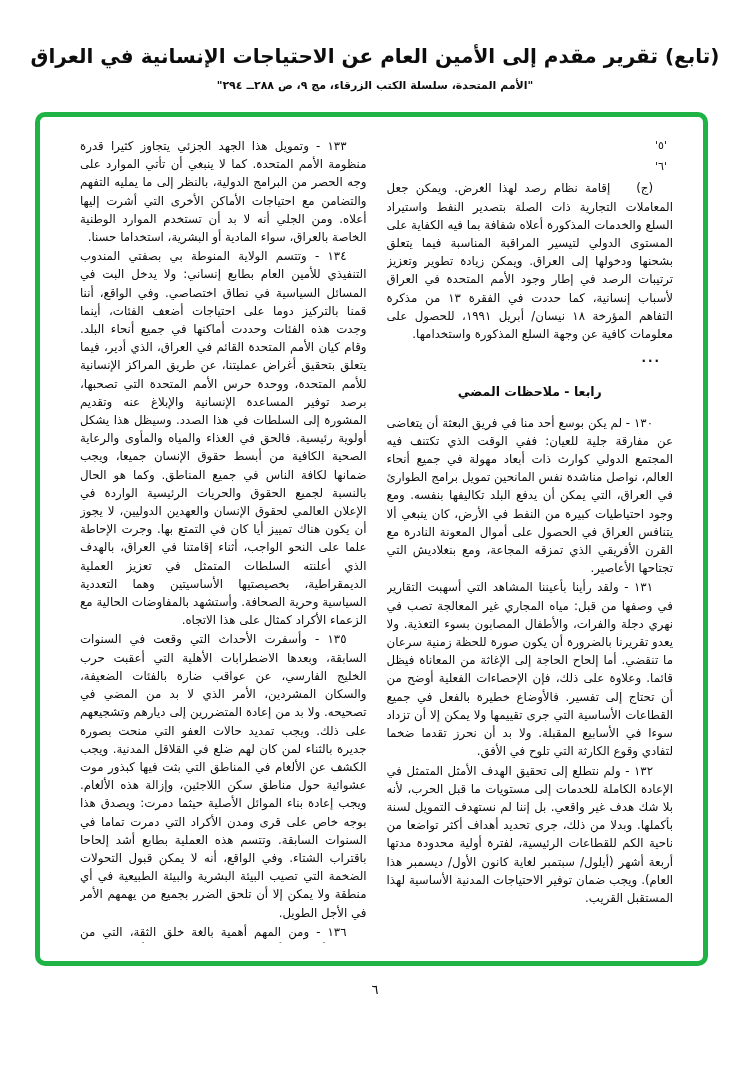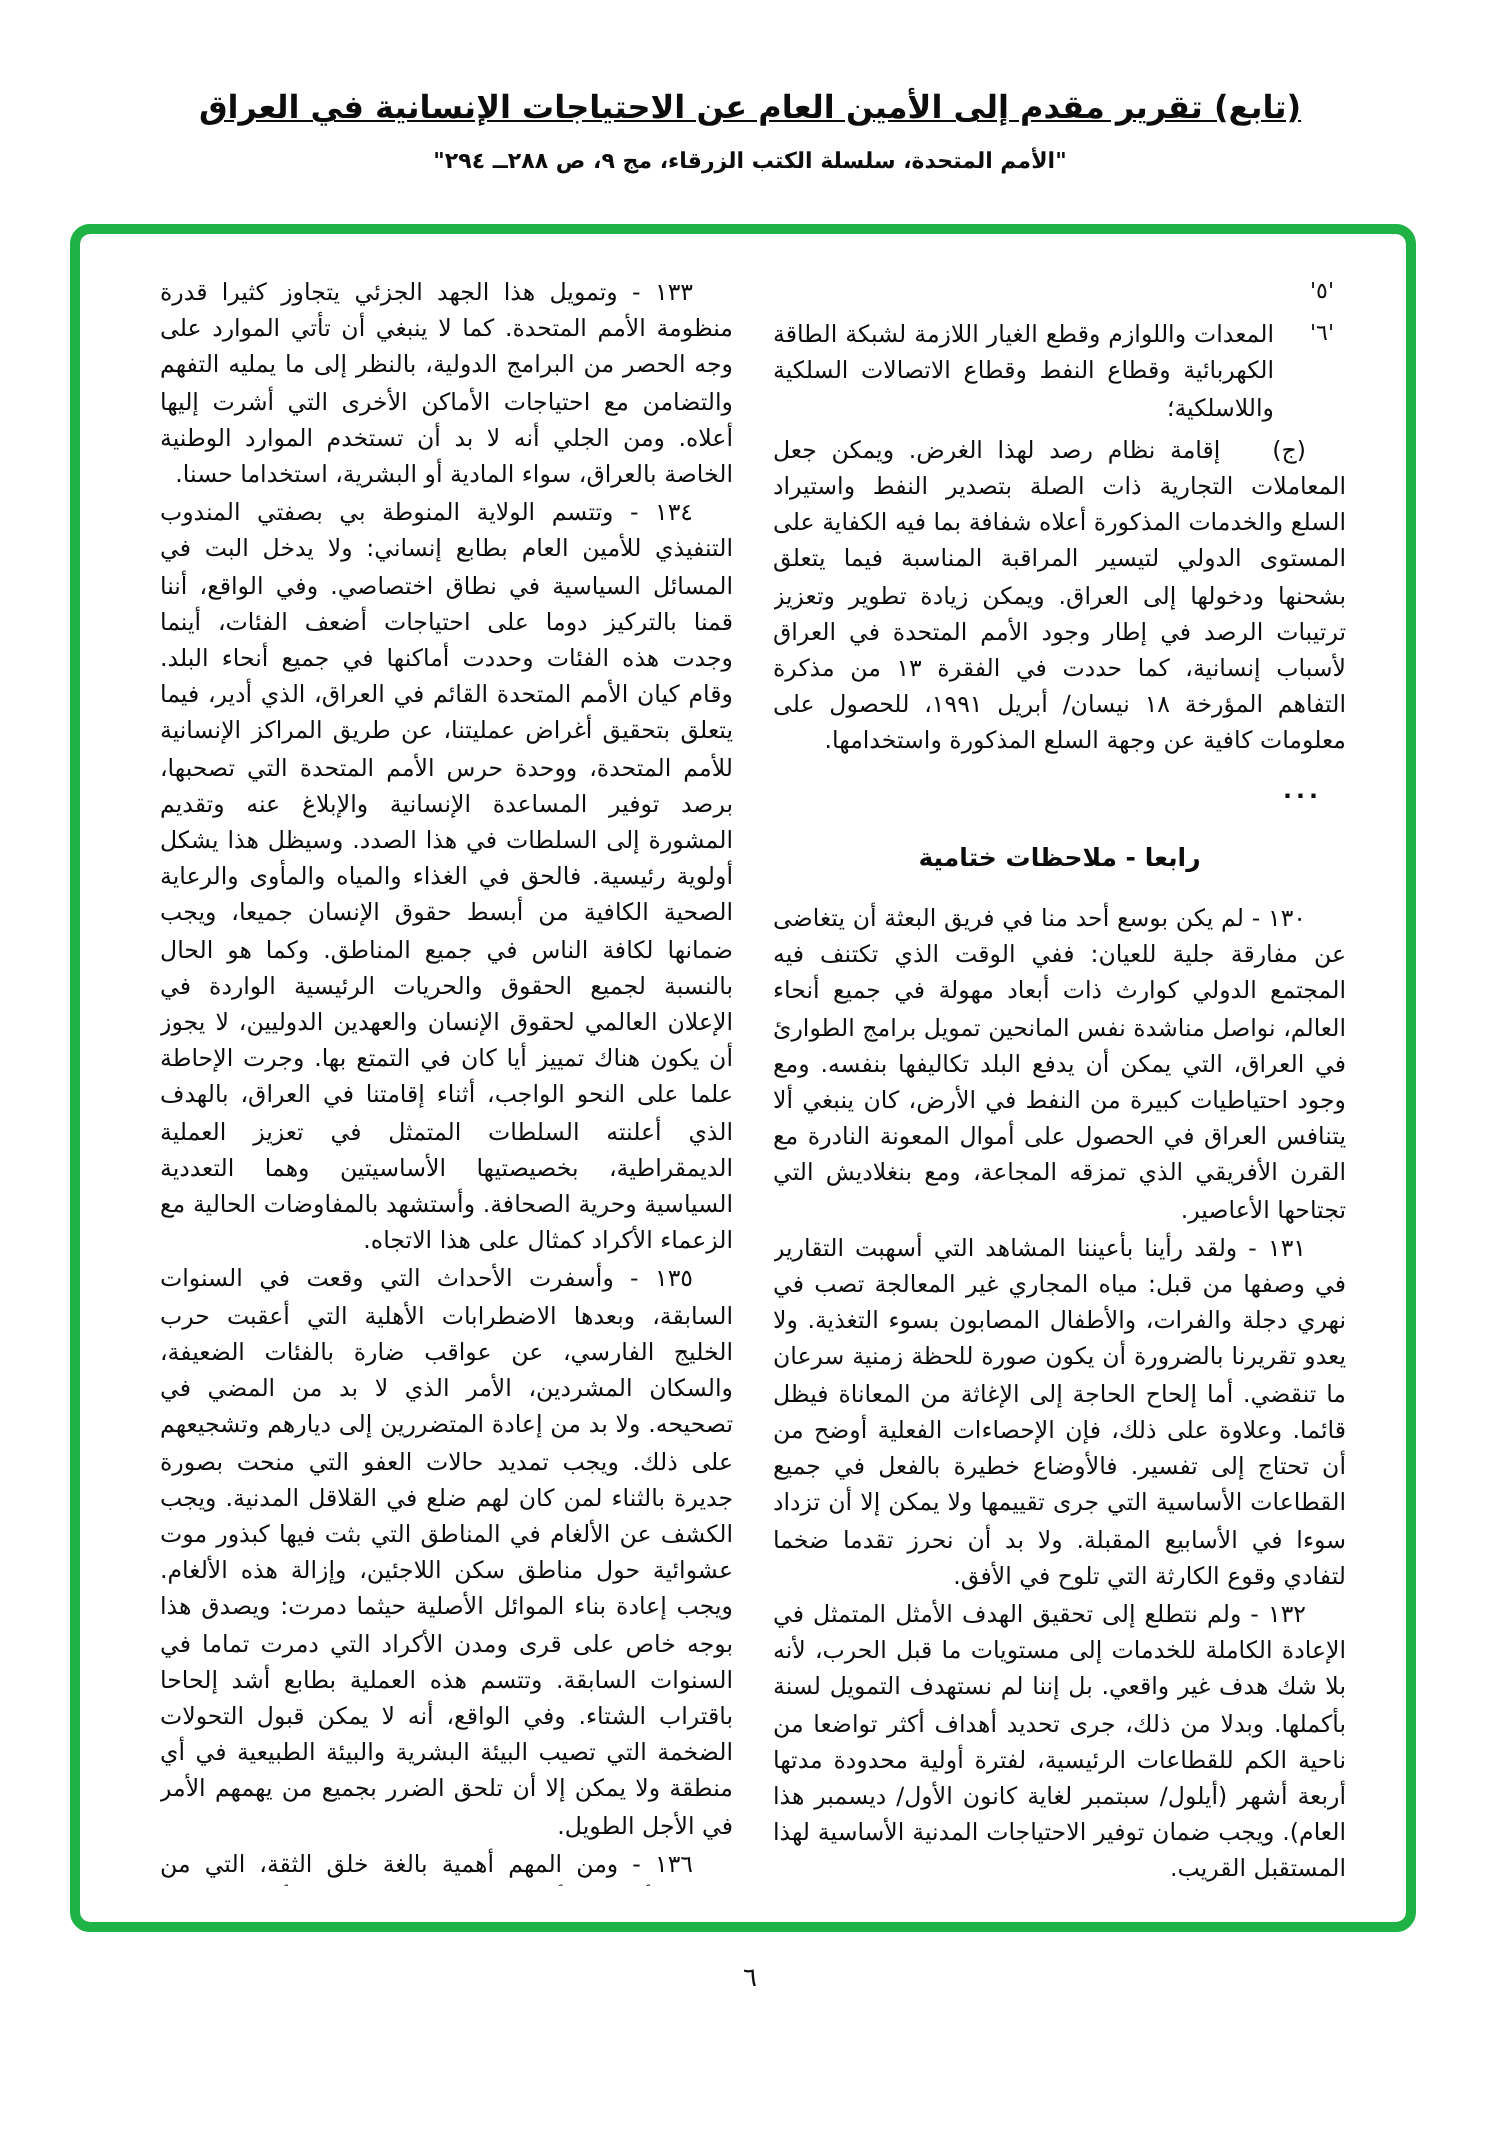--- a/index.html
+++ b/index.html
@@ -9,24 +9,23 @@
     font-family: "DejaVu Sans", sans-serif;
     color: #0d0d0d;
     position: relative;
     overflow: hidden;
   }
   .page { position: relative; width: 750px; height: 1067px; direction: rtl; }
 
   .doc-header { text-align: center; padding-top: 44px; }
   .doc-title {
     margin: 0;
-    font-size: 16px;
+    font-size: 20px;
     font-weight: bold;
     letter-spacing: 0;
-    text-decoration: underline;
   }
   .doc-subtitle {
     margin-top: 11px;
     font-size: 11px;
     font-weight: bold;
   }
 
   .frame {
     position: absolute;
     left: 35px; top: 112px;
@@ -98,28 +97,27 @@
   <div class="frame">
 
     <div class="col">
 
       <div class="hang">
         <span class="marker">'٥'</span>
       </div>
 
       <div class="hang">
         <span class="marker">'٦'</span>
-        <p class="body">المعدات واللوازم وقطع الغيار اللازمة لشبكة الطاقة الكهربائية وقطاع النفط وقطاع الاتصالات السلكية واللاسلكية؛</p>
       </div>
 
       <p class="para clause"><span class="marker">(ج)</span><span>إقامة نظام رصد لهذا الغرض. ويمكن جعل المعاملات التجارية ذات الصلة بتصدير النفط واستيراد السلع والخدمات المذكورة أعلاه شفافة بما فيه الكفاية على المستوى الدولي لتيسير المراقبة المناسبة فيما يتعلق بشحنها ودخولها إلى العراق. ويمكن زيادة تطوير وتعزيز ترتيبات الرصد في إطار وجود الأمم المتحدة في العراق لأسباب إنسانية، كما حددت في الفقرة ١٣ من مذكرة التفاهم المؤرخة ١٨ نيسان/ أبريل ١٩٩١، للحصول على معلومات كافية عن وجهة السلع المذكورة واستخدامها.</span></p>
 
       <div class="dots">...</div>
 
-      <h2 class="section-heading">رابعا -  ملاحظات ختامية</h2>
+      <h2 class="section-heading">رابعا -  ملاحظات المضي</h2>
 
       <p class="para">١٣٠ - لم يكن بوسع أحد منا في فريق البعثة أن يتغاضى عن مفارقة جلية للعيان: ففي الوقت الذي تكتنف فيه المجتمع الدولي كوارث ذات أبعاد مهولة في جميع أنحاء العالم، نواصل مناشدة نفس المانحين تمويل برامج الطوارئ في العراق، التي يمكن أن يدفع البلد تكاليفها بنفسه. ومع وجود احتياطيات كبيرة من النفط في الأرض، كان ينبغي ألا يتنافس العراق في الحصول على أموال المعونة النادرة مع القرن الأفريقي الذي تمزقه المجاعة، ومع بنغلاديش التي تجتاحها الأعاصير.</p>
       <p class="para">١٣١ - ولقد رأينا بأعيننا المشاهد التي أسهبت التقارير في وصفها من قبل: مياه المجاري غير المعالجة تصب في نهري دجلة والفرات، والأطفال المصابون بسوء التغذية. ولا يعدو تقريرنا بالضرورة أن يكون صورة للحظة زمنية سرعان ما تنقضي. أما إلحاح الحاجة إلى الإغاثة من المعاناة فيظل قائما. وعلاوة على ذلك، فإن الإحصاءات الفعلية أوضح من أن تحتاج إلى تفسير. فالأوضاع خطيرة بالفعل في جميع القطاعات الأساسية التي جرى تقييمها ولا يمكن إلا أن تزداد سوءا في الأسابيع المقبلة. ولا بد أن نحرز تقدما ضخما لتفادي وقوع الكارثة التي تلوح في الأفق.</p>
       <p class="para">١٣٢ - ولم نتطلع إلى تحقيق الهدف الأمثل المتمثل في الإعادة الكاملة للخدمات إلى مستويات ما قبل الحرب، لأنه بلا شك هدف غير واقعي. بل إننا لم نستهدف التمويل لسنة بأكملها. وبدلا من ذلك، جرى تحديد أهداف أكثر تواضعا من ناحية الكم للقطاعات الرئيسية، لفترة أولية محدودة مدتها أربعة أشهر (أيلول/ سبتمبر لغاية كانون الأول/ ديسمبر هذا العام). ويجب ضمان توفير الاحتياجات المدنية الأساسية لهذا المستقبل القريب.</p>
     </div>
 
     <div class="col">
       <p class="para">١٣٣ - وتمويل هذا الجهد الجزئي يتجاوز كثيرا قدرة منظومة الأمم المتحدة. كما لا ينبغي أن تأتي الموارد على وجه الحصر من البرامج الدولية، بالنظر إلى ما يمليه التفهم والتضامن مع احتياجات الأماكن الأخرى التي أشرت إليها أعلاه. ومن الجلي أنه لا بد أن تستخدم الموارد الوطنية الخاصة بالعراق، سواء المادية أو البشرية، استخداما حسنا.</p>
       <p class="para">١٣٤ - وتتسم الولاية المنوطة بي بصفتي المندوب التنفيذي للأمين العام بطابع إنساني: ولا يدخل البت في المسائل السياسية في نطاق اختصاصي. وفي الواقع، أننا قمنا بالتركيز دوما على احتياجات أضعف الفئات، أينما وجدت هذه الفئات وحددت أماكنها في جميع أنحاء البلد. وقام كيان الأمم المتحدة القائم في العراق، الذي أدير، فيما يتعلق بتحقيق أغراض عمليتنا، عن طريق المراكز الإنسانية للأمم المتحدة، ووحدة حرس الأمم المتحدة التي تصحبها، برصد توفير المساعدة الإنسانية والإبلاغ عنه وتقديم المشورة إلى السلطات في هذا الصدد. وسيظل هذا يشكل أولوية رئيسية. فالحق في الغذاء والمياه والمأوى والرعاية الصحية الكافية من أبسط حقوق الإنسان جميعا، ويجب ضمانها لكافة الناس في جميع المناطق. وكما هو الحال بالنسبة لجميع الحقوق والحريات الرئيسية الواردة في الإعلان العالمي لحقوق الإنسان والعهدين الدوليين، لا يجوز أن يكون هناك تمييز أيا كان في التمتع بها. وجرت الإحاطة علما على النحو الواجب، أثناء إقامتنا في العراق، بالهدف الذي أعلنته السلطات المتمثل في تعزيز العملية الديمقراطية، بخصيصتيها الأساسيتين وهما التعددية السياسية وحرية الصحافة. وأستشهد بالمفاوضات الحالية مع الزعماء الأكراد كمثال على هذا الاتجاه.</p>
       <p class="para">١٣٥ - وأسفرت الأحداث التي وقعت في السنوات السابقة، وبعدها الاضطرابات الأهلية التي أعقبت حرب الخليج الفارسي، عن عواقب ضارة بالفئات الضعيفة، والسكان المشردين، الأمر الذي لا بد من المضي في تصحيحه. ولا بد من إعادة المتضررين إلى ديارهم وتشجيعهم على ذلك. ويجب تمديد حالات العفو التي منحت بصورة جديرة بالثناء لمن كان لهم ضلع في القلاقل المدنية. ويجب الكشف عن الألغام في المناطق التي بثت فيها كبذور موت عشوائية حول مناطق سكن اللاجئين، وإزالة هذه الألغام. ويجب إعادة بناء الموائل الأصلية حيثما دمرت: ويصدق هذا بوجه خاص على قرى ومدن الأكراد التي دمرت تماما في السنوات السابقة. وتتسم هذه العملية بطابع أشد إلحاحا باقتراب الشتاء. وفي الواقع، أنه لا يمكن قبول التحولات الضخمة التي تصيب البيئة البشرية والبيئة الطبيعية في أي منطقة ولا يمكن إلا أن تلحق الضرر بجميع من يهمهم الأمر في الأجل الطويل.</p>

